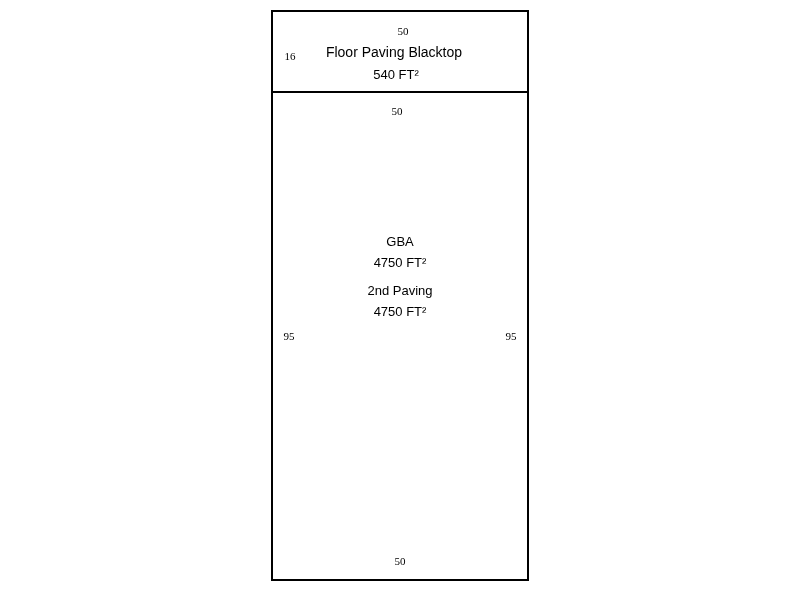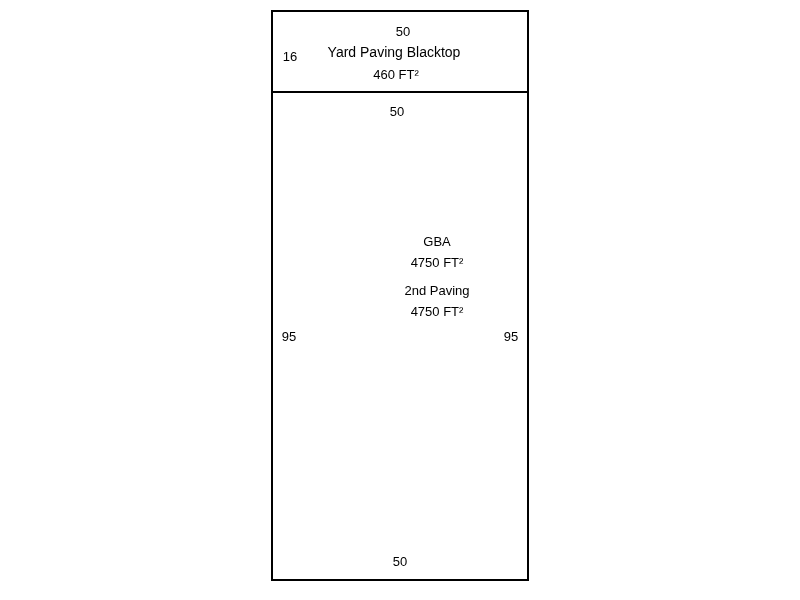--- a/index.html
+++ b/index.html
@@ -53,32 +53,32 @@
     line-height: 15px;
     white-space: nowrap;
     color: #000000;
   }
   .label.center {
     transform: translateX(-50%);
     text-align: center;
   }
 
   .dim {
-    font-size: 13px;
+    font-size: 11px;
+    font-family: Liberation Serif, serif;
   }
 
   .area-block {
     position: absolute;
     left: 400px;
     transform: translateX(-50%);
     text-align: center;
     font-size: 13px;
     line-height: 21px;
     white-space: nowrap;
-    margin-left: 37px;
   }
 
   .area-block .gap {
     display: block;
     height: 7px;
   }
 
   
   #dim-yard-top    { left: 403px; top: 24px; }
   #dim-yard-left   { left: 290px; top: 49px; transform: translateX(-50%); }
@@ -98,23 +98,23 @@
 <div id="sketch-canvas">
 
   <div class="shape-outline" id="yard-region"></div>
 
   <div class="shape-outline" id="gba-region"></div>
 
   <div class="label center dim" id="dim-yard-top">50</div>
 
   <div class="label dim" id="dim-yard-left">16</div>
 
-  <div class="label center" id="yard-title">Yard Paving Blacktop</div>
+  <div class="label center" id="yard-title">Floor Paving Blacktop</div>
 
-  <div class="label center" id="yard-area">460 FT²</div>
+  <div class="label center" id="yard-area">540 FT²</div>
 
   <div class="label center dim" id="dim-gba-top">50</div>
 
   <div class="label dim" id="dim-gba-left">95</div>
 
   <div class="label dim" id="dim-gba-right">95</div>
 
   <div class="label center dim" id="dim-gba-bottom">50</div>
 
   <div class="area-block" id="gba-text">

